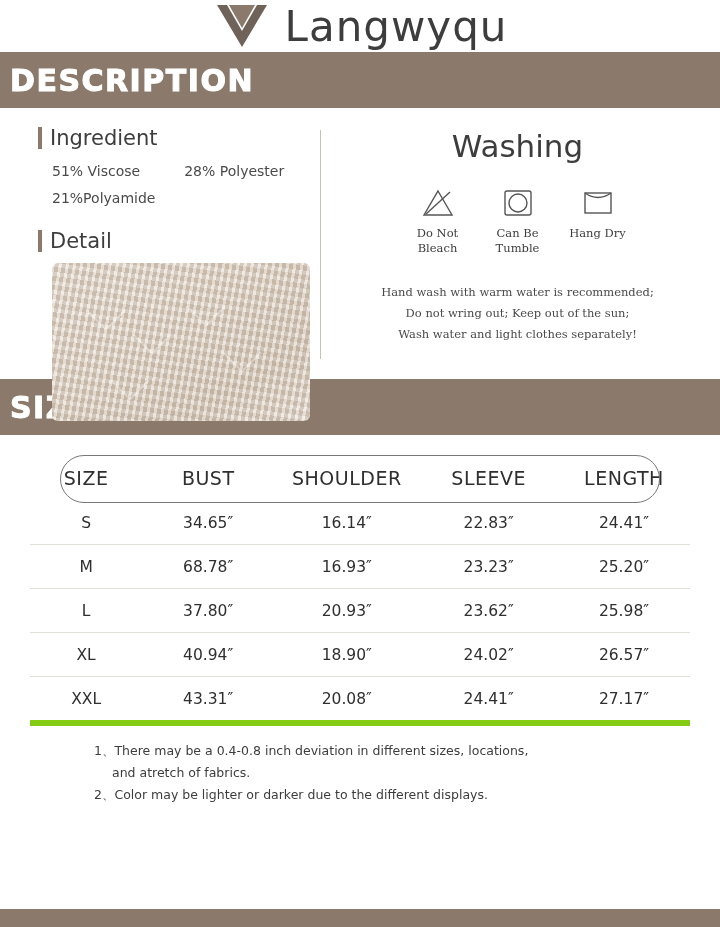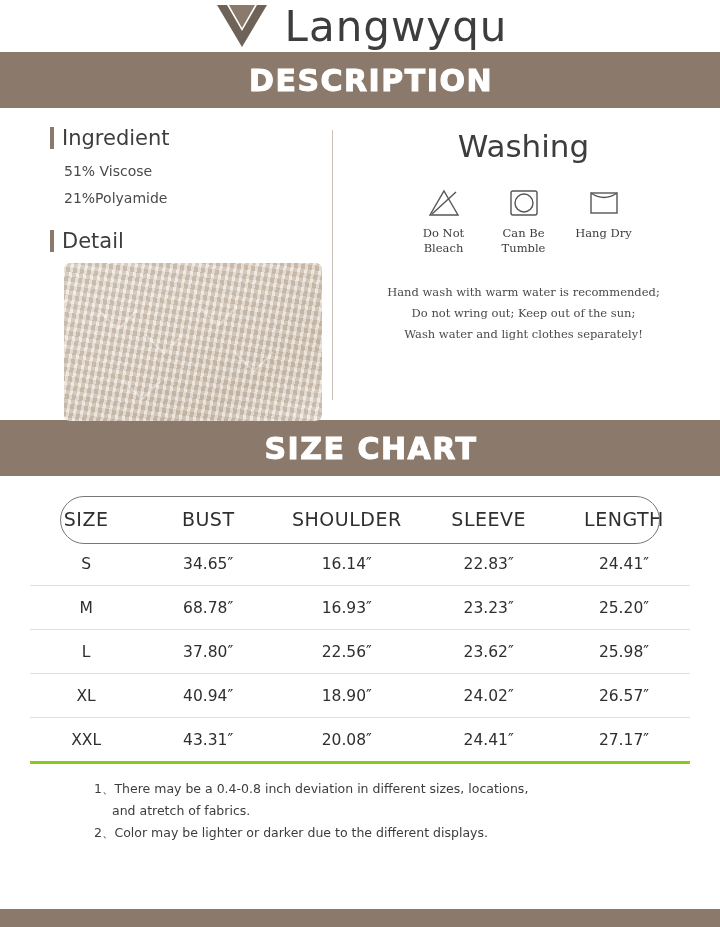--- a/index.html
+++ b/index.html
@@ -36,44 +36,43 @@
     font-family: "DejaVu Sans", sans-serif;
     font-weight: 400;
   }
 
   
   .banner {
     background: #8b7a6b;
     height: 56px;
     display: flex;
     align-items: center;
-    padding-left: 22px;
+    padding-left: 10px;
     box-sizing: border-box;
-    justify-content: center;
   }
   .banner-title {
     font-size: 30px;
     font-weight: bold;
     letter-spacing: 1.5px;
     color: #ffffff;
     -webkit-text-stroke: 1px #ffffff;
     text-shadow:
       2px 2px 0 #8b7a6b,
       -1px -1px 0 #8b7a6b,
       1px -1px 0 #8b7a6b,
       -1px 1px 0 #8b7a6b;
     font-family: "DejaVu Sans", sans-serif;
   }
 
   
   .desc-body {
     display: flex;
-    padding: 18px 0 16px 12px;
+    padding: 18px 0 16px 0;
     box-sizing: border-box;
-    height: 312px;
+    height: 271px;
   }
   .desc-left {
     width: 320px;
     padding-left: 38px;
     box-sizing: border-box;
   }
   .divider-v {
     width: 1px;
     background: #c9c1b8;
     margin: 4px 12px 4px 0;
@@ -199,21 +198,21 @@
     pointer-events: none;
   }
   table.size tbody td {
     font-size: 15.5px;
     text-align: center;
     padding: 12.5px 0;
     color: #2f2f2f;
     border-bottom: 1px solid #e2ded8;
   }
   table.size tbody tr:last-child td {
-    border-bottom: 3px solid #84cc16;
+    border-bottom: 6px solid #84cc16;
   }
   table.size col.c0 { width: 17%; }
   table.size col.c1 { width: 20%; }
   table.size col.c2 { width: 22%; }
   table.size col.c3 { width: 21%; }
   table.size col.c4 { width: 20%; }
 
   .notes {
     padding: 14px 0 0 64px;
     font-size: 12.5px;
@@ -250,20 +249,21 @@
 
   <div class="desc-left">
     <div class="label-bar">
       <span class="bar"></span>
       <span class="txt">Ingredient</span>
     </div>
 
     <div class="ingredient-lines">
       <div class="row">
         <span>51% Viscose</span>
+        <span>28% Polyester</span>
       </div>
       <div class="row">
         <span>21%Polyamide</span>
       </div>
     </div>
 
     <div class="label-bar">
       <span class="bar"></span>
       <span class="txt">Detail</span>
     </div>
@@ -360,21 +360,21 @@
         <tr>
           <td>M</td>
           <td>68.78″</td>
           <td>16.93″</td>
           <td>23.23″</td>
           <td>25.20″</td>
         </tr>
         <tr>
           <td>L</td>
           <td>37.80″</td>
-          <td>22.56″</td>
+          <td>20.93″</td>
           <td>23.62″</td>
           <td>25.98″</td>
         </tr>
         <tr>
           <td>XL</td>
           <td>40.94″</td>
           <td>18.90″</td>
           <td>24.02″</td>
           <td>26.57″</td>
         </tr>

